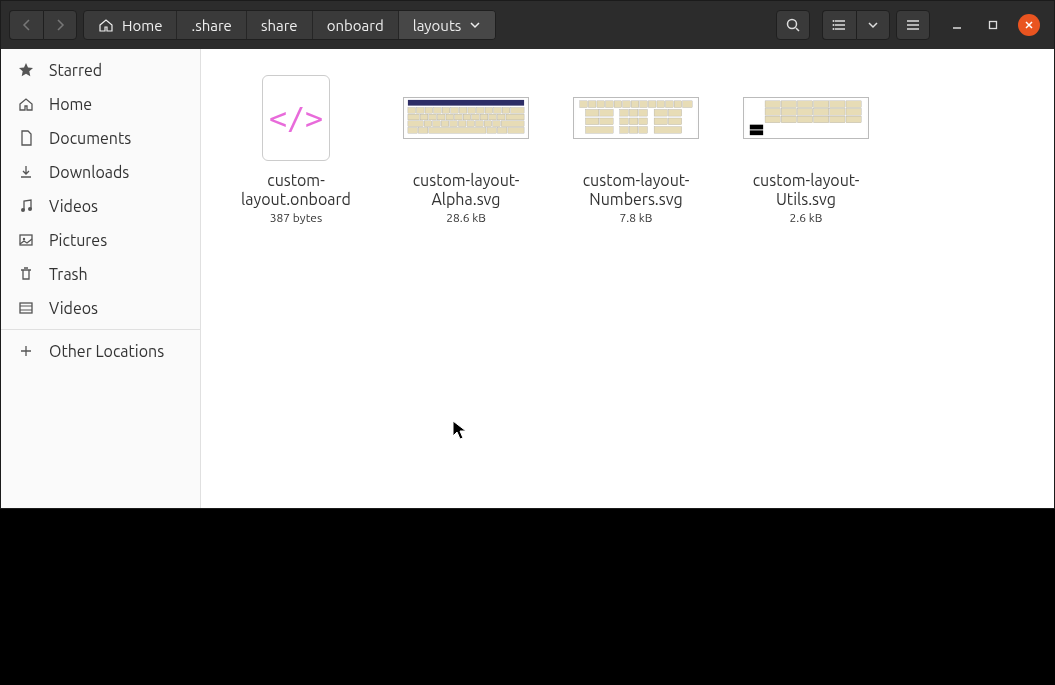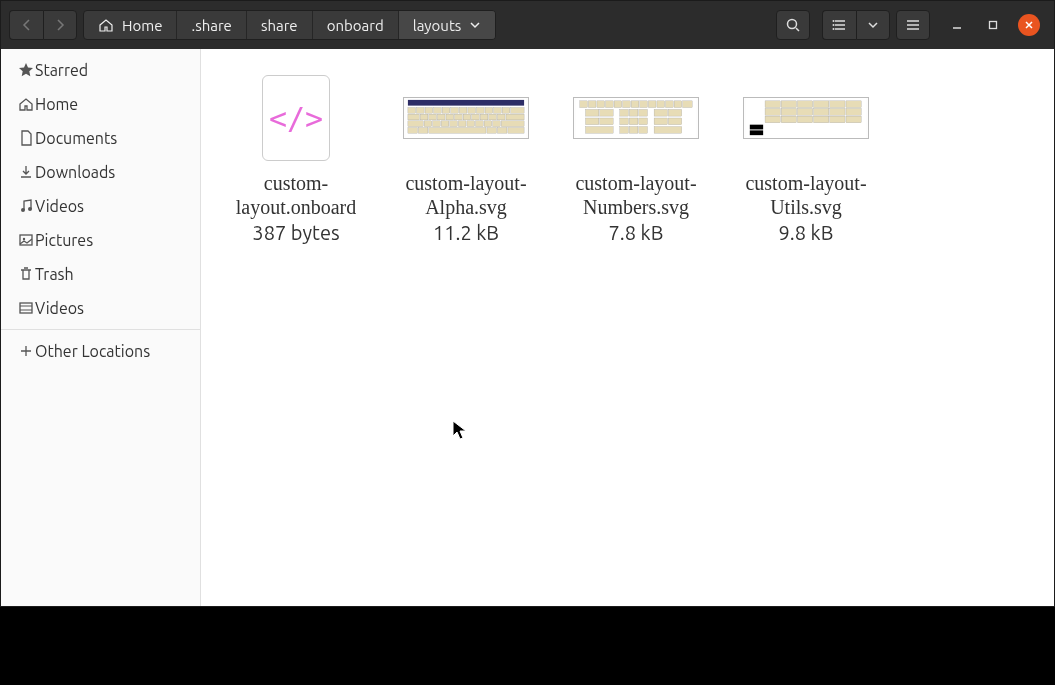--- a/index.html
+++ b/index.html
@@ -1,47 +1,47 @@
 <!DOCTYPE html>
 <html><head>
 <meta charset="utf-8">
 <style>
 * { box-sizing: border-box; margin: 0; padding: 0; }
 body { font-family: Ubuntu, "Segoe UI", sans-serif; background: #000; width: 1055px; height: 685px; overflow: hidden; font-size: 15px; color: #3d3d3d; }
-.window { width: 1055px; height: 607px; background: #0369a1; display: flex; flex-direction: column; border: 1px solid #1b1b1b; }
+.window { width: 1055px; height: 509px; background: #0369a1; display: flex; flex-direction: column; border: 1px solid #1b1b1b; }
 .titlebar { height: 48px; background: #2c2c2c; display: flex; align-items: center; padding: 0 8px; gap: 6px; flex-shrink: 0; }
 .tb-btn { width: 34px; height: 30px; background: #3a3a3a; border: 1px solid #1f1f1f; border-radius: 4px; display: flex; align-items: center; justify-content: center; color: #ddd; cursor: pointer; }
 .tb-btn.disabled { color: #777; }
 .tb-navgroup { display: flex; }
 .tb-navgroup .tb-btn:first-child { border-top-right-radius: 0; border-bottom-right-radius: 0; border-right: none; }
 .tb-navgroup .tb-btn:last-child { border-top-left-radius: 0; border-bottom-left-radius: 0; }
 .pathbar { display: flex; align-items: center; height: 30px; background: #3a3a3a; border: 1px solid #1f1f1f; border-radius: 4px; overflow: hidden; }
 .pathseg { display: flex; align-items: center; padding: 0 14px; height: 100%; color: #eee; border-right: 1px solid #262626; cursor: pointer; gap: 8px; white-space: nowrap; }
 .pathseg:last-child { border-right: none; }
 .pathseg.current { background: #474747; }
 .spacer { flex: 1; }
 .tb-icon { width: 16px; height: 16px; }
 .win-controls { display: flex; gap: 14px; align-items: center; margin-left: 10px; margin-right: 6px; }
 .win-ctrl { width: 22px; height: 22px; border-radius: 50%; display: flex; align-items: center; justify-content: center; color: #ddd; cursor: pointer; }
 .win-ctrl.close { background: #e95420; color: #fff; }
 
 .body { flex: 1; display: flex; min-height: 0; }
 .sidebar { width: 200px; background: #fafafa; border-right: 1px solid #e0e0e0; overflow-y: auto; padding-top: 4px; }
-.side-item { display: flex; align-items: center; padding: 8px 16px; cursor: pointer; font-size: 16px; color: #333; }
+.side-item { display: flex; align-items: center; gap: 14px; padding: 8px 16px; cursor: pointer; font-size: 16px; color: #333; }
 .side-sep { height: 1px; background: #e0e0e0; margin: 4px 0; }
 .side-icon { width: 18px; height: 18px; flex-shrink: 0; display: flex; align-items: center; justify-content: center; color: #555; }
 
 .content { flex: 1; background: #fff; padding: 24px 20px; overflow: auto; }
 .file-grid { display: flex; flex-wrap: wrap; gap: 20px; align-items: flex-start; }
 .file-item { width: 150px; display: flex; flex-direction: column; align-items: center; text-align: center; cursor: pointer; }
 .thumb { width: 130px; height: 90px; display: flex; align-items: center; justify-content: center; margin-bottom: 8px; }
 .thumb-code { width: 68px; height: 86px; border: 1px solid #ccc; border-radius: 6px; background: #fff; display: flex; align-items: center; justify-content: center; font-size: 30px; color: #e86bda; font-family: monospace; }
 .thumb-svg { width: 126px; height: 42px; border: 1px solid #bbb; background: #fdfdfd; }
-.file-name { font-size: 20px; color: #333; line-height: 1.2; word-break: break-word; font-family: Liberation Serif, serif; }
-.file-size { font-size: 20px; color: #333; margin-top: 2px; }
+.file-name { font-size: 16px; color: #333; line-height: 1.2; word-break: break-word; }
+.file-size { font-size: 12px; color: #333; margin-top: 2px; }
 
 .cursor { position: absolute; left: 452px; top: 420px; pointer-events: none; }
 svg { display: block; }
 </style>
 </head>
 <body>
 
 <div class="window">
   <div class="titlebar">
     <div class="tb-navgroup">
@@ -269,21 +269,21 @@
                 <rect x="2" y="31" width="10" height="6"></rect>
                   <rect x="13" y="31" width="10" height="6"></rect>
                   <rect x="24" y="31" width="60" height="6"></rect>
                   <rect x="85" y="31" width="10" height="6"></rect>
                   <rect x="96" y="31" width="10" height="6"></rect>
                   <rect x="107" y="31" width="17" height="6"></rect>
               </g>
             </svg>
           </div>
           <div class="file-name">custom-layout-Alpha.svg</div>
-          <div class="file-size">11.2 kB</div>
+          <div class="file-size">28.6 kB</div>
         </div>
 
         <div class="file-item">
           <div class="thumb">
             <svg class="thumb-svg" viewBox="0 0 126 42">
               <rect x="0" y="0" width="126" height="42" fill="#fff"></rect>
               <g fill="#e7dcb6" stroke="#999" stroke-width="0.3">
                 <rect x="4" y="3" width="8" height="7"></rect>
                   <rect x="13" y="3" width="8" height="7"></rect>
                   <rect x="22" y="3" width="8" height="7"></rect>
@@ -345,21 +345,21 @@
                   <rect x="54" y="19" width="16" height="7"></rect>
                   <rect x="71" y="19" width="16" height="7"></rect>
                   <rect x="88" y="19" width="16" height="7"></rect>
                   <rect x="105" y="19" width="16" height="7"></rect>
               </g>
               <rect x="4" y="28" width="14" height="5" fill="#000"></rect>
               <rect x="4" y="34" width="14" height="5" fill="#000"></rect>
             </svg>
           </div>
           <div class="file-name">custom-layout-Utils.svg</div>
-          <div class="file-size">9.8 kB</div>
+          <div class="file-size">2.6 kB</div>
         </div>
       </div>
     </div>
   </div>
 </div>
 
 <svg class="cursor" width="18" height="22" viewBox="0 0 18 22">
   <path d="M1 1l0 15 4-4 3 7 3-1-3-7 6 0z" fill="#000" stroke="#fff" stroke-width="1"></path>
 </svg>
 

